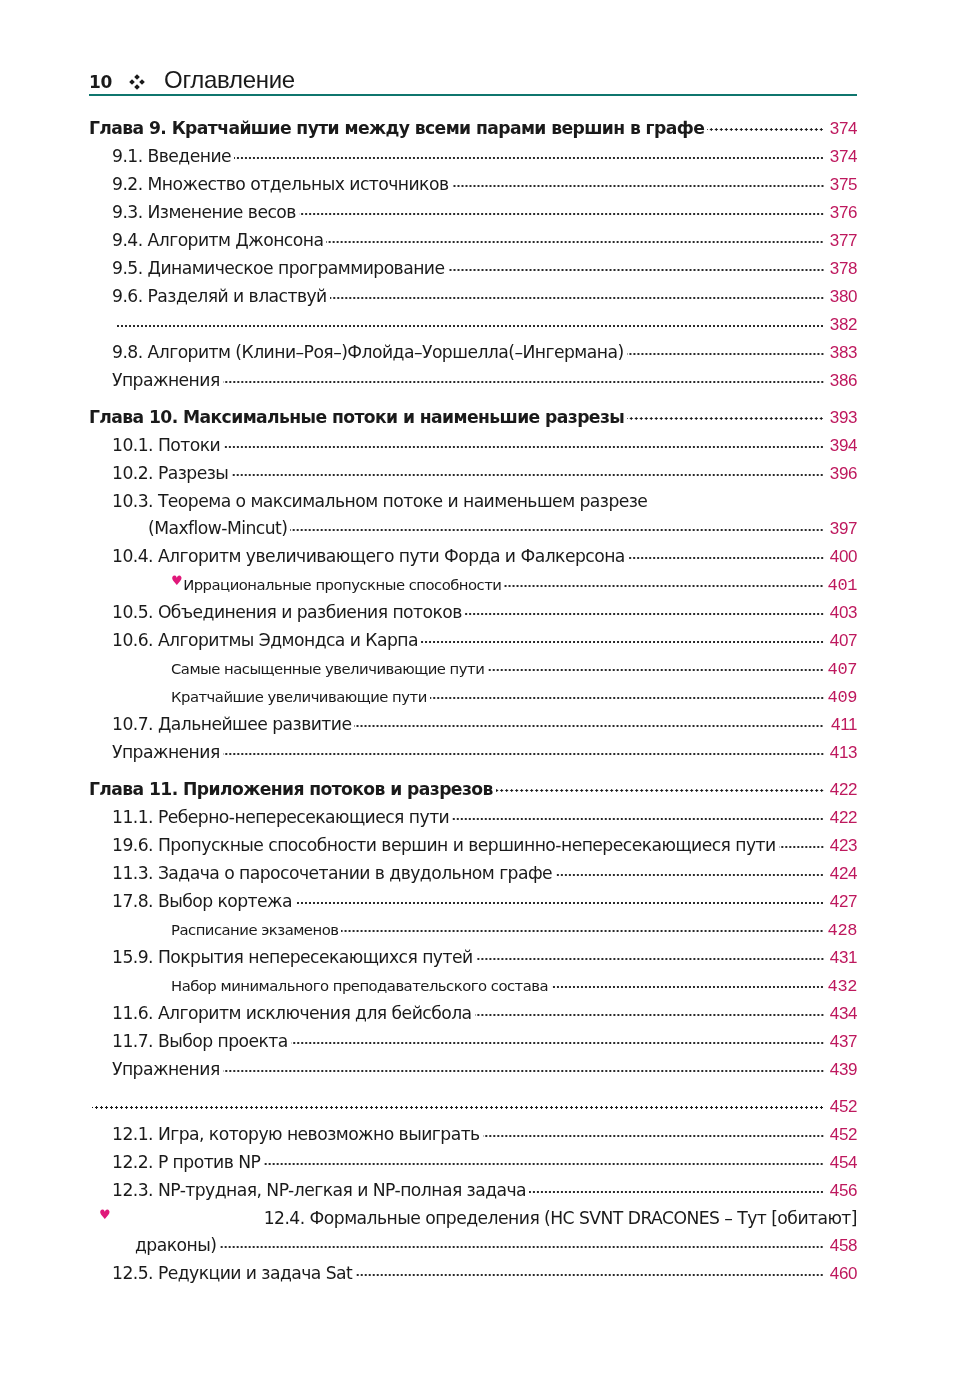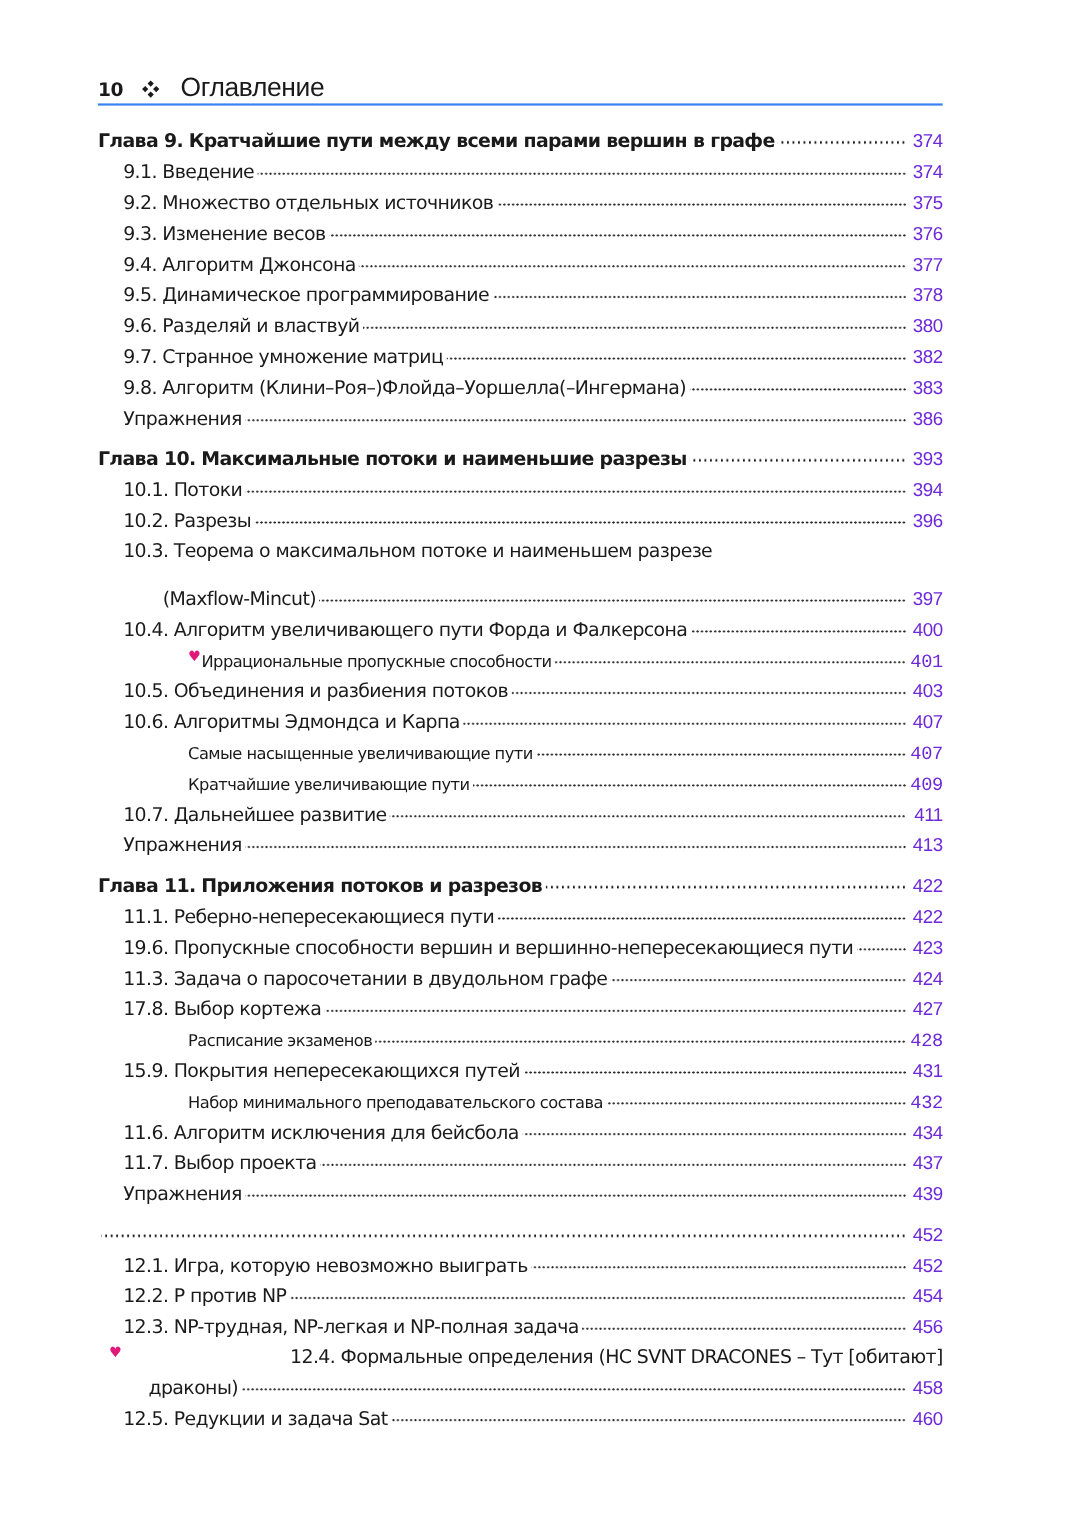--- a/index.html
+++ b/index.html
@@ -18,21 +18,21 @@
     .page {
       position: absolute;
       left: 89px;
       top: 66px;
       width: 768px;
     }
     .running-head {
       display: flex;
       align-items: baseline;
       height: 28px;
-      border-bottom: 2px solid #3b82f6;
+      border-bottom: 2px solid #0f766e;
       font-size: 17px;
       letter-spacing: -0.3px;
     }
     .rh-num {
       font-weight: bold;
       margin-right: 18px;
     }
     .rh-orn {
       display: inline-block;
       width: 14px;
@@ -64,21 +64,21 @@
       align-items: baseline;
       height: 28px;
       line-height: 28px;
       font-size: 17.2px;
       letter-spacing: -0.55px;
       white-space: nowrap;
     }
     .row.l0 { padding-left: 0; font-weight: bold; letter-spacing: -0.6px; }
     .row.l1 { padding-left: 23px; justify-content: space-between; }
     .row.l2 { padding-left: 82px; font-size: 14.8px; letter-spacing: -0.5px; }
-    .row.cont { padding-left: 59px; margin-top: 16px; }
+    .row.cont { padding-left: 59px; }
     .row.cont-12 { padding-left: 46px; }
     .row.first-of-two { height: 27px; }
     .row .heart {
       color: #e0187a;
       font-size: 13px;
       position: relative;
       top: -5px;
       margin-right: 1px;
     }
     .row.l1 .heart-out {
@@ -107,21 +107,21 @@
       background-repeat: repeat-x;
       background-position: right;
     }
     .row.l0 .dots::after {
       background-image: radial-gradient(circle, #1a1a1a 1.1px, transparent 1.3px);
       background-size: 5px 3px;
       height: 3px;
     }
     .row .page-num {
       flex: 0 0 auto;
-      color: #6d28d9;
+      color: #be185d;
       font-weight: normal;
       font-family: "Liberation Sans", sans-serif;
       font-size: 17px;
       letter-spacing: -0.4px;
       min-width: 30px;
       text-align: right;
     }
     .row.l2 .page-num { font-size: 17px; font-family: Liberation Mono, monospace; }
   </style>
 </head>
@@ -170,21 +170,20 @@
           <span class="text">9.5. Динамическое программирование</span>
           <span class="dots"></span>
           <span class="page-num">378</span>
         </div>
         <div class="row l1">
           <span class="text">9.6. Разделяй и властвуй</span>
           <span class="dots"></span>
           <span class="page-num">380</span>
         </div>
         <div class="row l1">
-          <span class="text">9.7. Странное умножение матриц</span>
           <span class="dots"></span>
           <span class="page-num">382</span>
         </div>
         <div class="row l1">
           <span class="text">9.8. Алгоритм (Клини–Роя–)Флойда–Уоршелла(–Ингермана)</span>
           <span class="dots"></span>
           <span class="page-num">383</span>
         </div>
         <div class="row l1">
           <span class="text">Упражнения</span>

